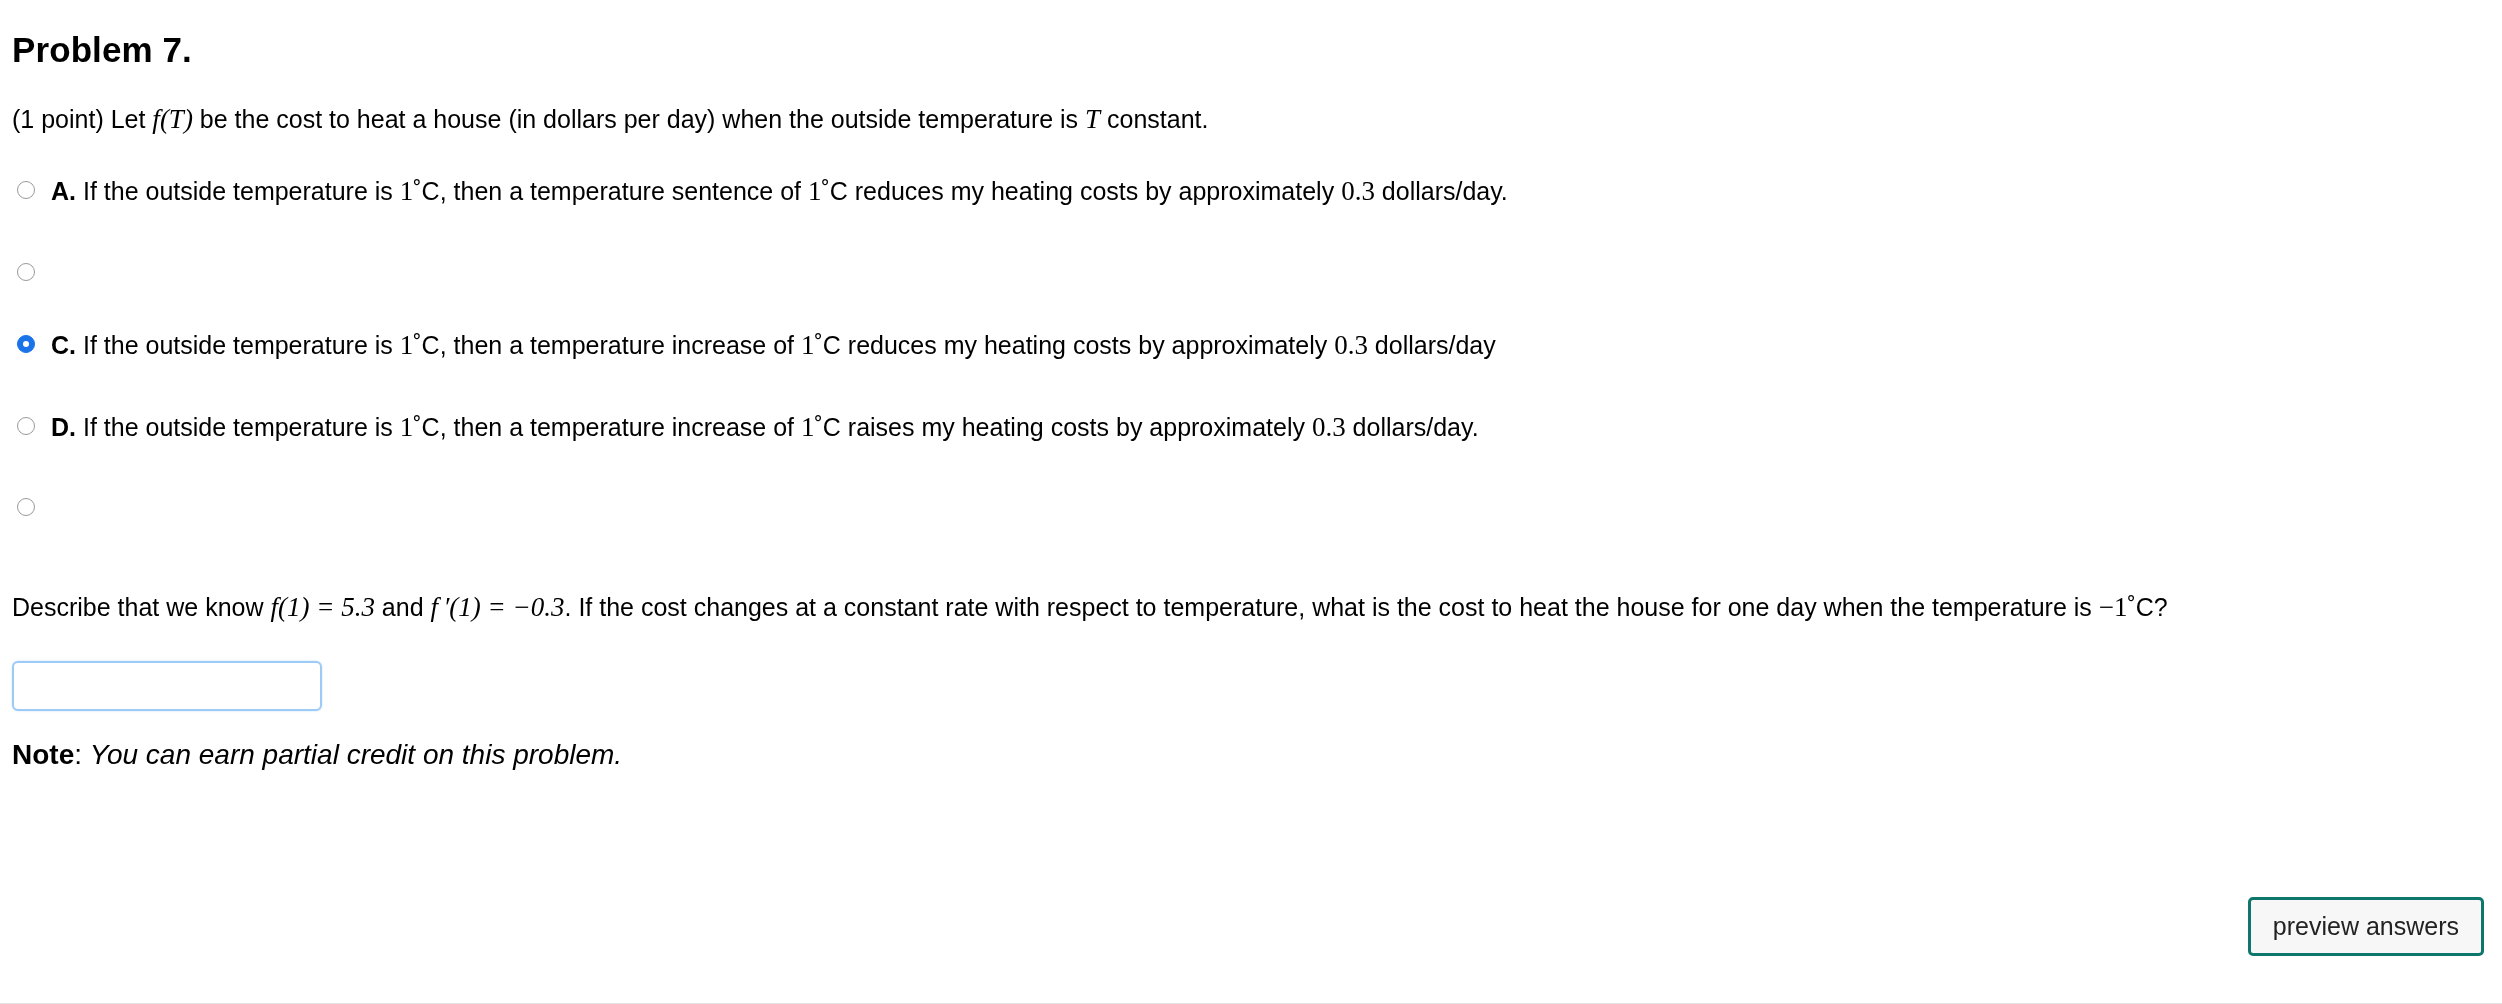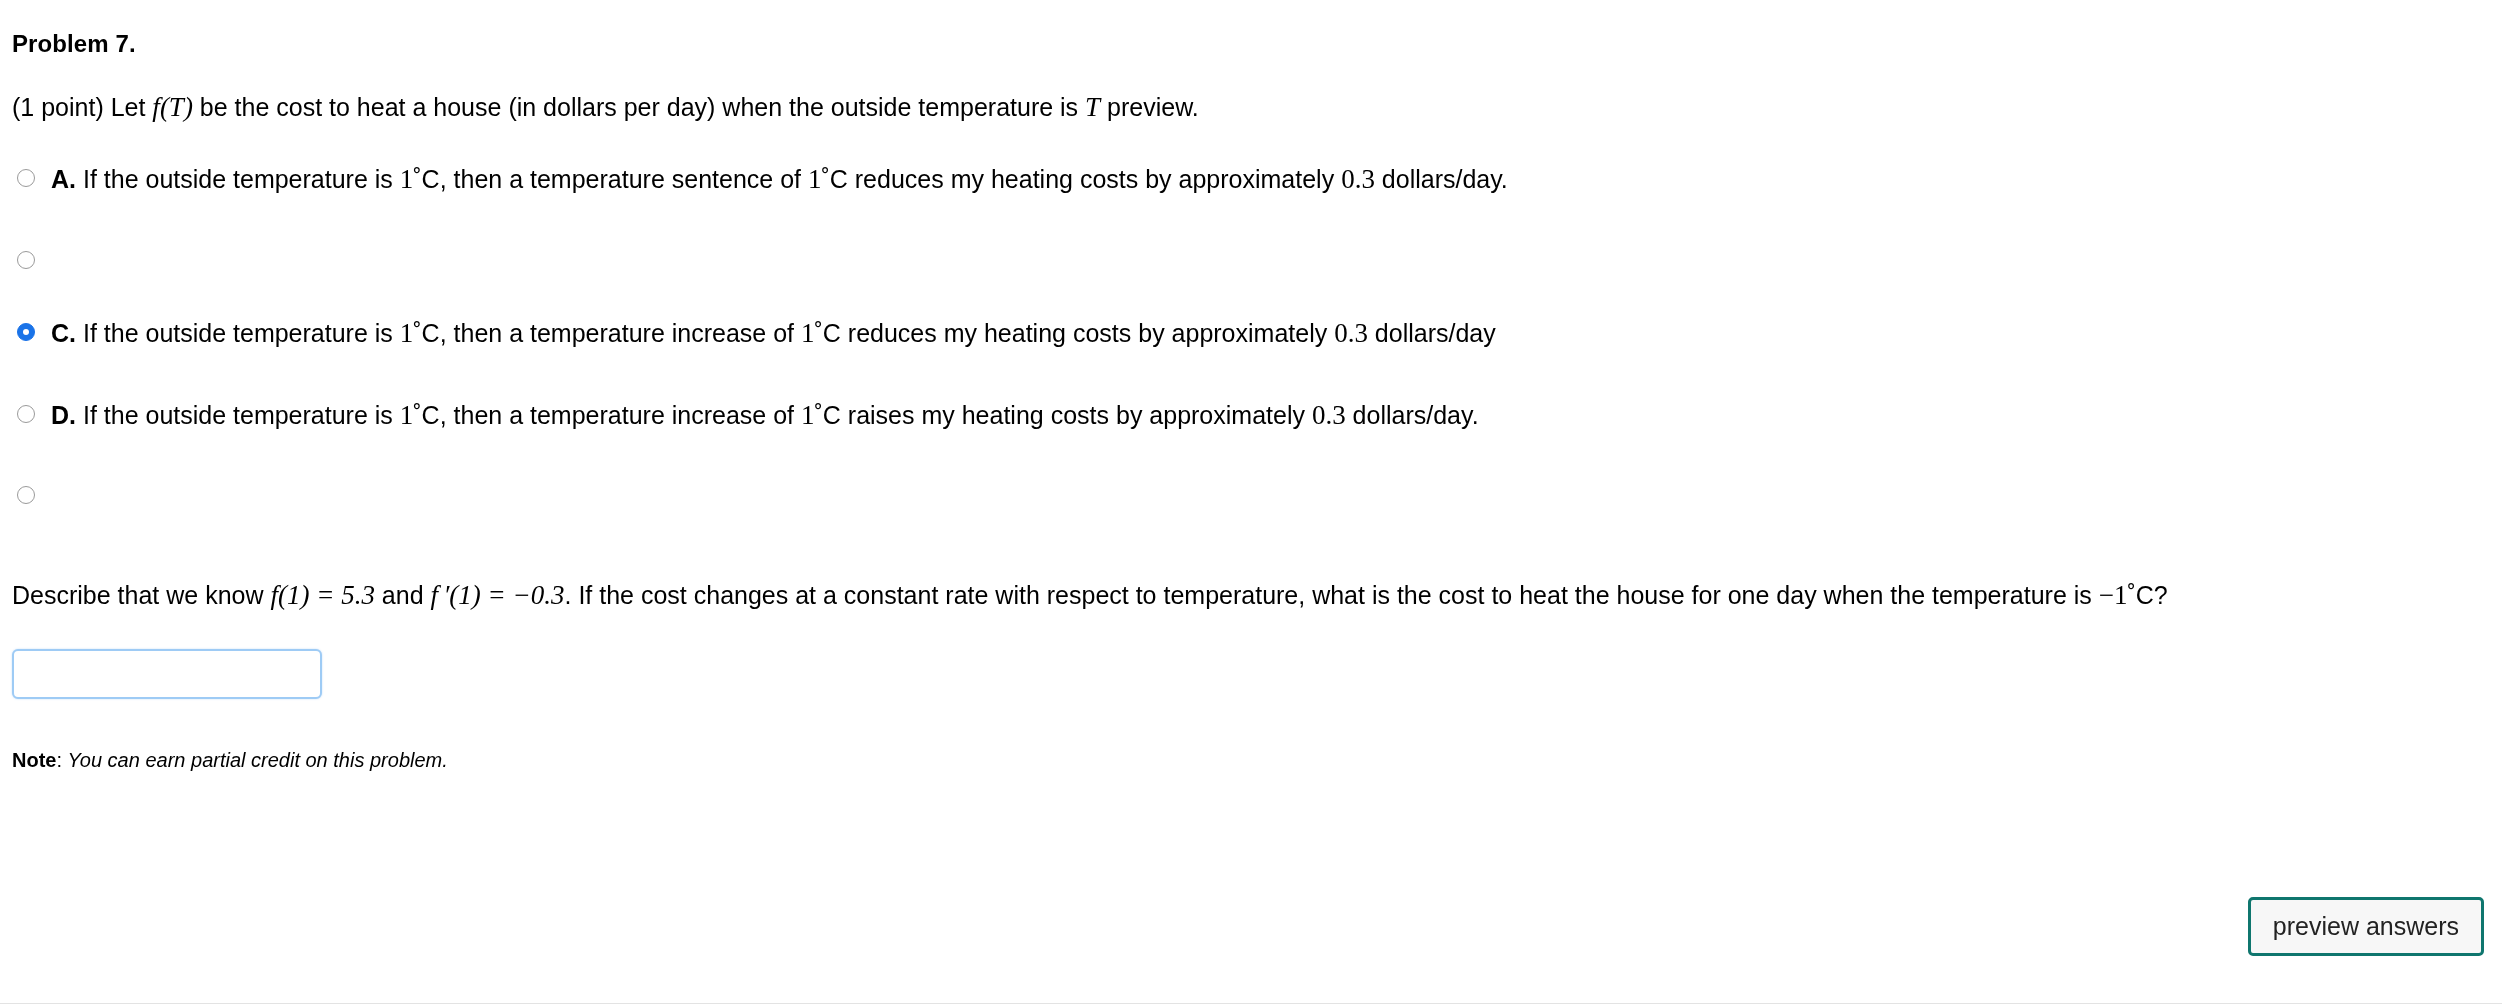--- a/index.html
+++ b/index.html
@@ -16,21 +16,21 @@
     position: relative;
     overflow: hidden;
   }
   .page {
     padding: 30px 0 0 12px;
     position: relative;
     height: 100%;
     box-sizing: border-box;
   }
   .problem-title {
-    font-size: 24px;
+    font-size: 35px;
     font-weight: bold;
     margin: 0 0 32px 0;
     letter-spacing: 0.1px;
   }
   .para {
     font-size: 25px;
     line-height: 1.3;
     margin: 0 0 38px 0;
   }
   .math {
@@ -102,22 +102,22 @@
     border: 2px solid #9ecbf5;
     border-radius: 6px;
     background: #ffffff;
     font-size: 24px;
     font-family: "Liberation Sans", sans-serif;
     padding: 4px 10px;
     outline: none;
     box-shadow: 0 0 2px rgba(100,170,240,0.4);
   }
   .note {
-    margin-top: 50px;
-    font-size: 20px;
+    margin-top: 28px;
+    font-size: 28px;
   }
   .note b { font-weight: bold; }
   .note i { font-style: italic; }
   .preview-wrap {
     position: absolute;
     right: 18px;
     bottom: 48px;
   }
   .preview-btn {
     font-family: "Liberation Sans", sans-serif;
@@ -139,21 +139,21 @@
   }
 </style>
 </head>
 <body>
 
 <div class="page">
 
   <div class="problem-title">Problem 7.</div>
 
   <div class="para">
-    <span>(1 point) Let </span><span class="math">f</span><span class="math">(T)</span><span> be the cost to heat a house (in dollars per day) when the outside temperature is </span><span class="math">T</span><span> preview.</span>
+    <span>(1 point) Let </span><span class="math">f</span><span class="math">(T)</span><span> be the cost to heat a house (in dollars per day) when the outside temperature is </span><span class="math">T</span><span> constant.</span>
   </div>
 
 
   <ul class="choices">
 
     <li class="choice">
       <span class="radio"></span>
       <span class="choice-text">
         <span class="choice-letter">A.</span><span> If the outside temperature is </span><span class="mathnum">1</span><span>˚C, then a temperature sentence of </span><span class="mathnum">1</span><span>˚C reduces my heating costs by approximately </span><span class="mathnum">0.3</span><span> dollars/day.</span>
       </span>

